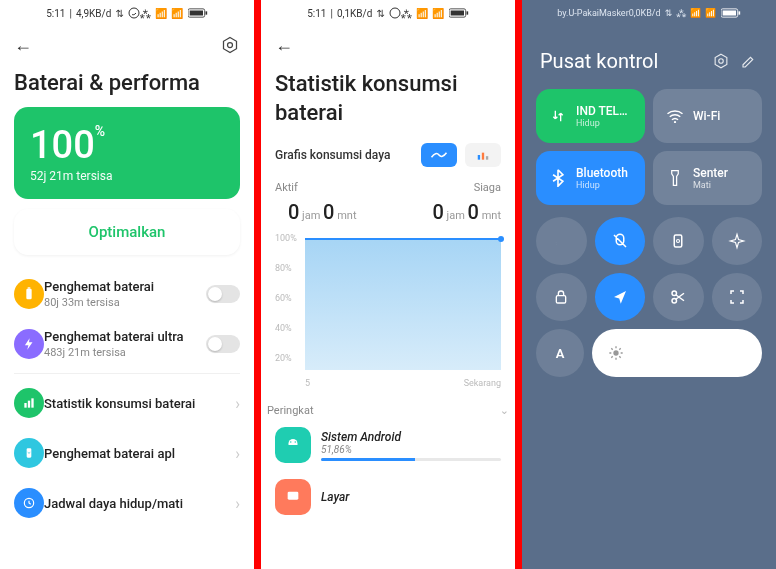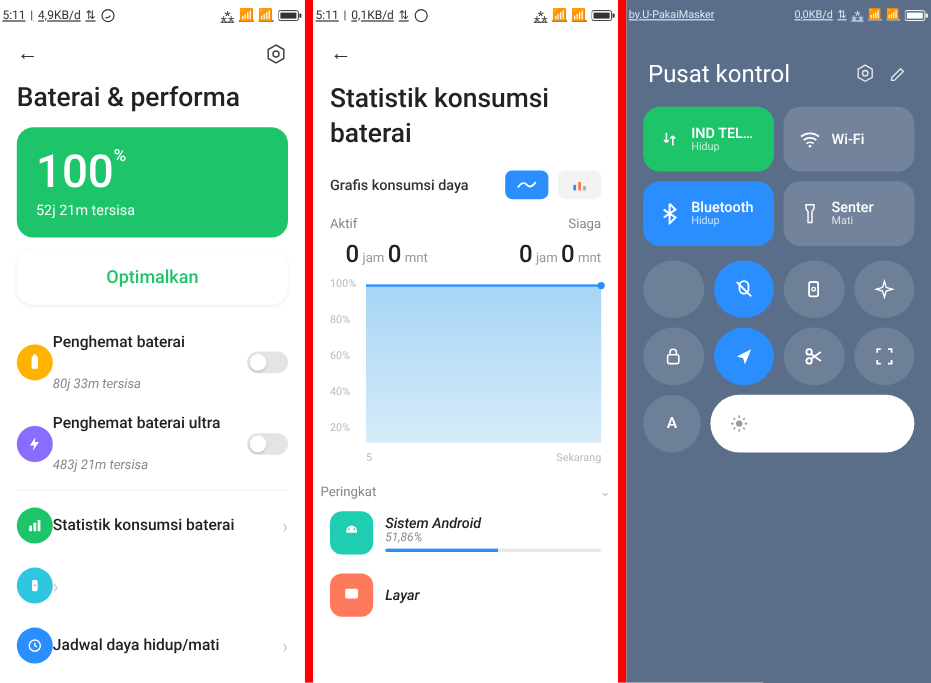--- a/index.html
+++ b/index.html
@@ -2,41 +2,41 @@
 <html><head>
 <meta charset="utf-8">
 <style>
   * { box-sizing: border-box; margin: 0; padding: 0; font-family: -apple-system, BlinkMacSystemFont, 'Segoe UI', Roboto, sans-serif; }
   body { width: 776px; height: 569px; display: flex; background: #fff; }
   .divider { width: 7px; background: #ff0000; flex-shrink: 0; }
   .panel { flex: 1; background: #fff; overflow: hidden; position: relative; font-size: 13px; }
   .panel3 { background: #5a6e8a; color: #fff; }
 
   
-  .statusbar { display: flex; justify-content: space-between; align-items: center; padding: 6px 2px; font-size: 10px; color: #333; text-decoration: underline; }
+  .statusbar { display: flex; justify-content: center; align-items: center; padding: 6px 2px; font-size: 10px; color: #333; }
   .statusbar .sleft, .statusbar .sright { display: flex; gap: 4px; align-items: center; }
   .panel3 .statusbar { color: #dde5f0; font-size: 9px; }
 
   
   .hdr { display: flex; justify-content: space-between; align-items: center; padding: 8px 14px; }
   .back { font-size: 18px; color: #333; cursor: pointer; }
   .gear { width: 20px; height: 20px; display: inline-block; }
   .title { font-size: 22px; font-weight: 500; padding: 6px 14px 12px; color: #222; }
 
   .card { background: #1ec46a; border-radius: 14px; margin: 0 14px; padding: 16px; color: #fff; }
   .pct { font-size: 38px; font-weight: 500; }
   .pct sup { font-size: 14px; vertical-align: top; }
   .eta { font-size: 12px; margin-top: 2px; opacity: .95; }
   .optbtn { background: #fff; border-radius: 14px; margin: 10px 14px 0; padding: 14px; text-align: center; color: #1ec46a; font-weight: 500; font-size: 15px; cursor: pointer; box-shadow: 0 1px 3px rgba(0,0,0,.06); }
 
   .row { display: flex; align-items: center; padding: 10px 14px; }
   .row .ricon { width: 30px; height: 30px; border-radius: 50%; flex-shrink: 0; display: flex; align-items: center; justify-content: center; }
   .row .rtxt { flex: 1; }
   .row .rtitle { font-size: 13px; font-weight: 500; color: #222; }
-  .row .rsub { font-size: 11px; color: #888; margin-top: 20px; font-style: italic; }
+  .row .rsub { font-size: 11px; color: #888; margin-top: 2px; }
   .row .toggle { width: 34px; height: 18px; background: #e4e4e4; border-radius: 9px; position: relative; cursor: pointer; }
   .row .toggle::after { content: ''; position: absolute; width: 14px; height: 14px; background: #fff; border-radius: 50%; top: 2px; left: 2px; box-shadow: 0 1px 2px rgba(0,0,0,.2); }
   .row .chev { font-size: 16px; color: #ccc; }
   .sep { height: 1px; background: #f0f0f0; margin: 4px 14px; }
 
   
   .p2title { font-size: 22px; font-weight: 500; padding: 6px 14px 10px; color: #222; line-height: 1.3; }
   .graflex { display: flex; align-items: center; justify-content: space-between; padding: 6px 14px 10px; gap: 8px; }
   .graflex .glabel { font-size: 12px; font-weight: 500; color: #333; flex: 1; }
   .tab { width: 36px; height: 24px; border-radius: 6px; display: flex; align-items: center; justify-content: center; cursor: pointer; }
@@ -179,20 +179,23 @@
     <span class="chev">›</span>
   </div>
 
   <div class="row">
     <div class="ricon" style="background:#2fc7e0">
       <svg width="14" height="14" viewBox="0 0 24 24">
           <rect x="8" y="4" width="8" height="16" rx="2" fill="#fff"></rect>
           <path d="M10 10l2 3 2-3" fill="none" stroke="#2fc7e0"></path>
         </svg>
     </div>
+    <div class="rtxt">
+        <div class="rtitle">Penghemat baterai apl</div>
+      </div>
     <span class="chev">›</span>
   </div>
 
   <div class="row">
     <div class="ricon" style="background:#2a8eff">
       <svg width="14" height="14" viewBox="0 0 24 24">
           <circle cx="12" cy="12" r="8" fill="none" stroke="#fff" stroke-width="2"></circle>
           <path d="M12 8v4l3 2" fill="none" stroke="#fff" stroke-width="2"></path>
         </svg>
     </div>

